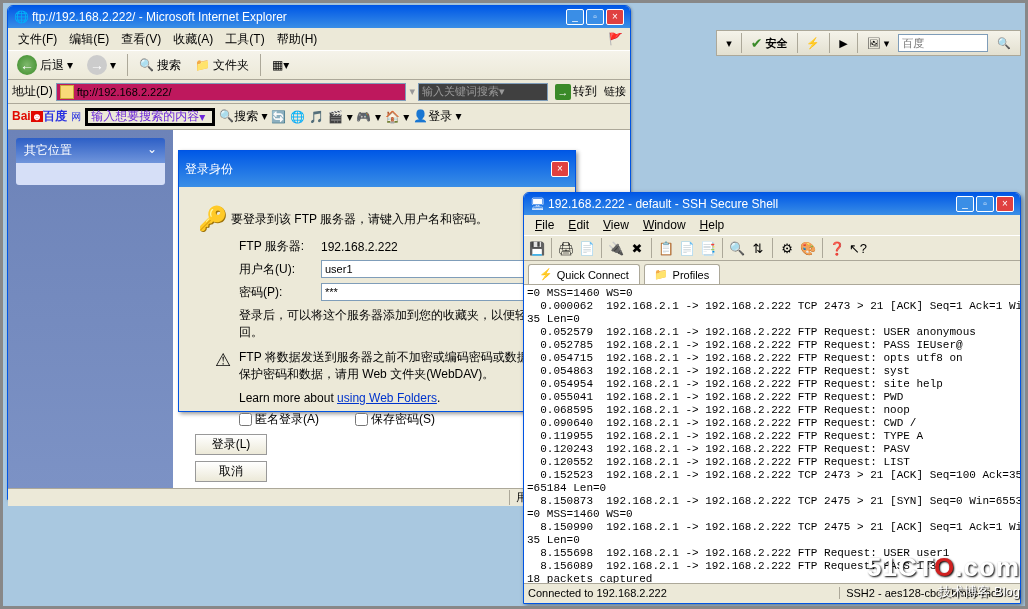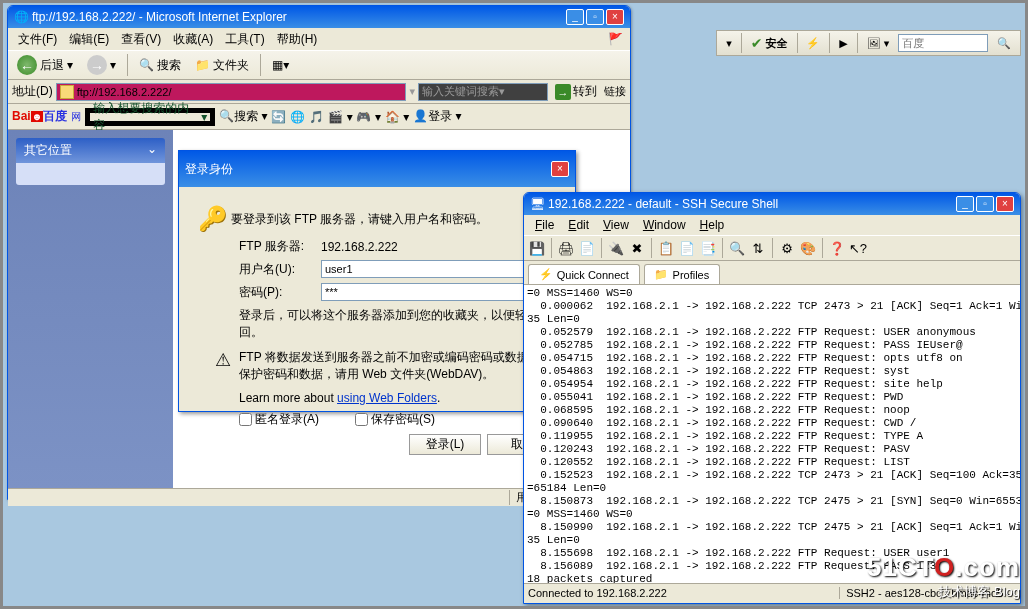--- a/index.html
+++ b/index.html
@@ -24,21 +24,21 @@
     .sep { width:1px; height:22px; background:#aca899; margin:0 2px;}
     .ie-addressbar { height: 24px; display:flex; align-items:center; padding:0 4px; gap:3px; border-bottom:1px solid #aca899; }
     .addr-label { font-size:12px; }
     .addr-input { flex:1; height:18px; border:1px solid #7f9db9; background:#be185d; padding:0 3px; font-size:11px; display:flex; align-items:center; }
     .addr-input .ficon { width:14px; height:14px; margin-right:3px; background:#f9d978; border:1px solid #c9a93a; }
     .search-box { width:130px; height:18px; border:1px solid #7f9db9; background:#404040; padding:0 3px; font-size:11px; color:#999; display:flex; align-items:center; }
     .go-btn { display:flex; align-items:center; gap:2px; padding:0 4px; cursor:pointer; font-size:12px; }
     .go-ic { width:16px; height:16px; background:#3a8a28; color:#fff; display:flex; align-items:center; justify-content:center; border-radius:2px; font-size:11px; }
     .baidu-bar { height:26px; display:flex; align-items:center; padding:0 4px; gap:4px; border-bottom:1px solid #aca899; font-size:12px; }
     .baidu-logo { color:#e10900; font-weight:bold; }
-    .baidu-input { width:130px; height:18px; border:5px solid #000000; padding:0 3px; color:#14532d; display:flex; align-items:center; }
+    .baidu-input { width:130px; height:18px; border:3px solid #000000; padding:0 3px; color:#6d28d9; display:flex; align-items:center; }
     .ie-body { height:358px; display:flex; }
     .sidebar { width:165px; background:#6d83b8 linear-gradient(#6d83b8,#7c92c5); padding:8px; }
     .side-panel { background:linear-gradient(#2d5fc6,#7095db); color:#fff; padding:4px 8px; border-radius:3px 3px 0 0; font-size:12px; display:flex; justify-content:space-between; align-items:flex-start; }
     .side-body { background:#d6dff7; height:22px; border-radius:0 0 3px 3px;}
     .ie-content { flex:1; background:#fff; }
     .ie-status { height:18px; border-top:1px solid #aca899; background:#ece9d8; display:flex; align-items:center; font-size:11px; padding:0 4px; }
     .ie-status .s1 { flex:1; }
     .ie-status .s2 { padding:0 6px; border-left:1px solid #aca899; }
 
     
@@ -51,21 +51,21 @@
     .key-ic { font-size:24px; }
     .dlg-text { flex:1; }
     .form-row { display:flex; margin:5px 0 5px 44px; align-items:center; }
     .form-row .lbl { width:82px; }
     .form-row .val { flex:1; }
     .form-row input[type="text"], .form-row input[type="password"] { width:220px; height:18px; border:1px solid #7f9db9; padding:0 3px; font-size:11px; }
     .warn-row { display:flex; margin:8px 0; }
     .warn-ic { width:24px; font-size:18px; text-align:center; margin-left:16px; }
     .cb-row { display:flex; margin:6px 0 6px 44px; gap:36px; }
     .cb-row label { display:flex; align-items:center; gap:3px; }
-    .btn-row { display:flex; justify-content:flex-end; gap:6px; margin-top:6px; }
+    .btn-row { display:flex; justify-content:flex-end; gap:6px; margin-top:6px;flex-direction:column; }
     .btn { width:72px; height:21px; border:1px solid #999; background:linear-gradient(#fff,#ece9d8); font-size:12px; cursor:pointer; }
     a.link { color:#0033cc; text-decoration:underline; }
 
     
     .ssh-window { position:absolute; left:523px; top:192px; width:498px; height:412px; background:#ece9d8; border:1px solid #0054e3; border-radius:6px 6px 0 0; box-shadow:2px 2px 5px rgba(0,0,0,0.4); }
     .ssh-title { height:22px; background:linear-gradient(#0058e6,#3a8ee6); color:#fff; padding:3px 6px; display:flex; align-items:center; border-radius:5px 5px 0 0; font-size:12px; }
     .ssh-title .icon { width:14px; height:14px; margin-right:4px; }
     .ssh-menu { height:20px; display:flex; align-items:center; padding:0 4px; font-size:12px; }
     .ssh-menu span { padding:1px 7px; cursor:pointer; }
     .ssh-menu span u { text-decoration:underline; }

